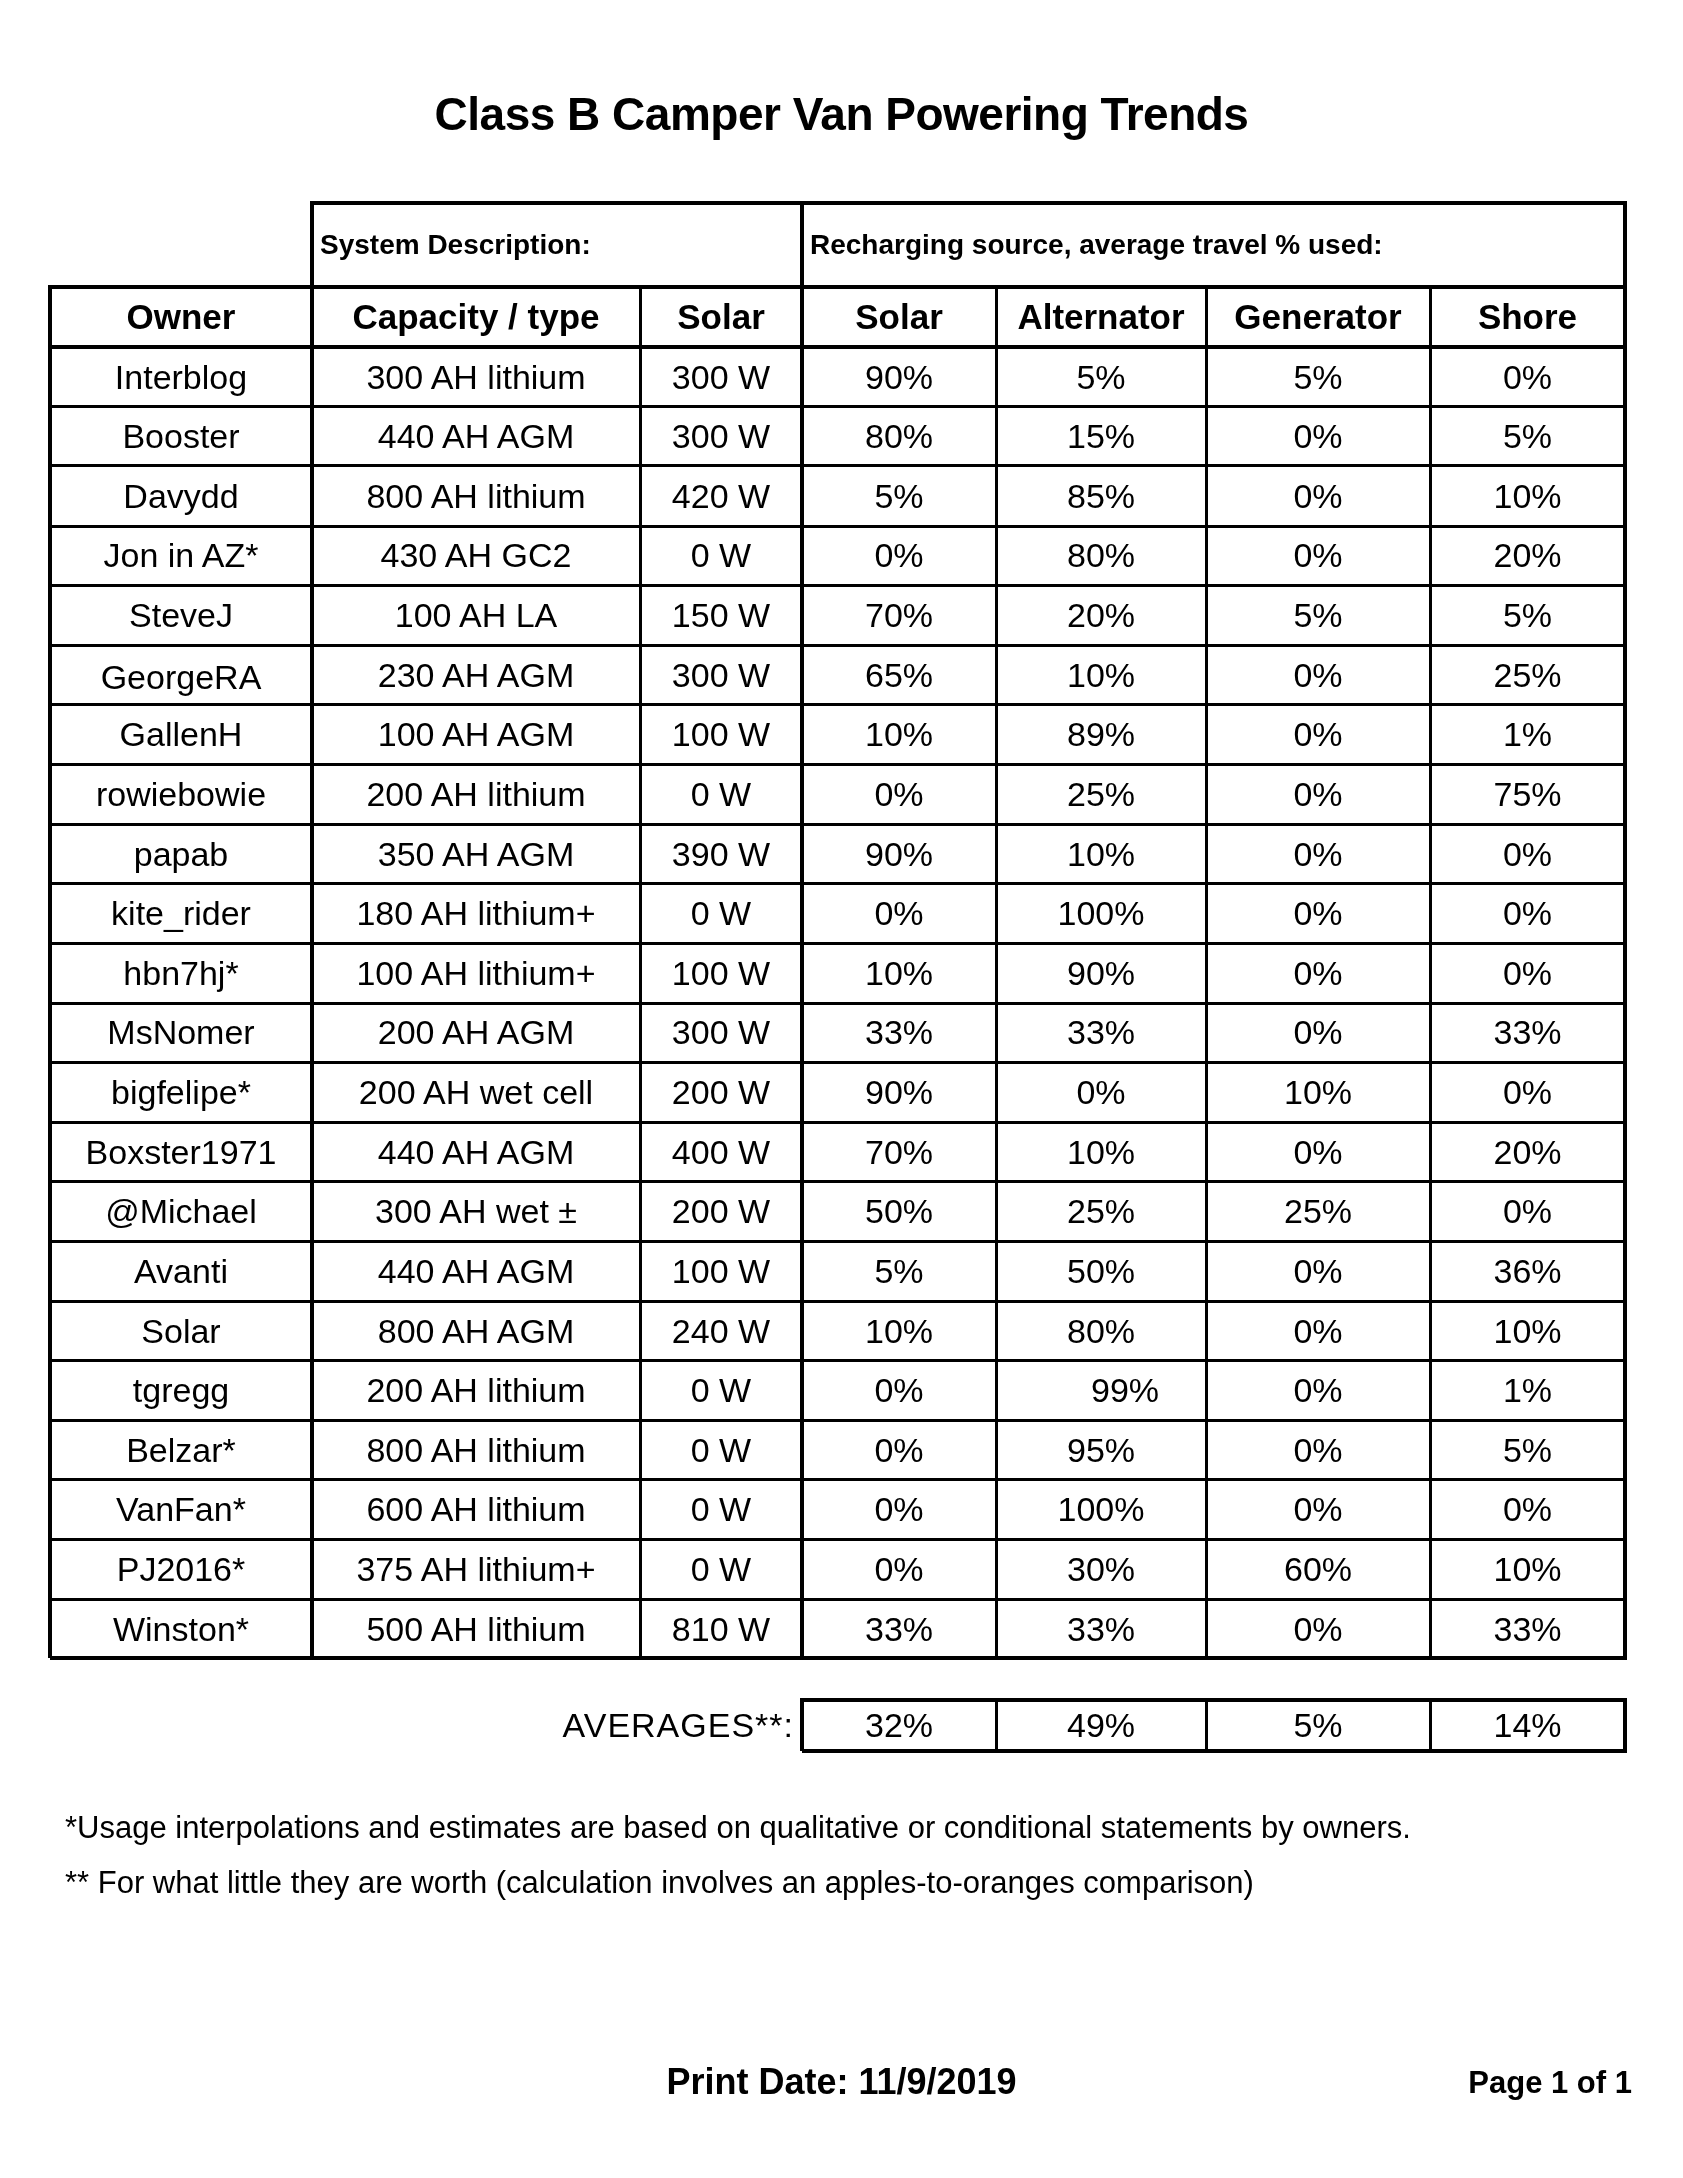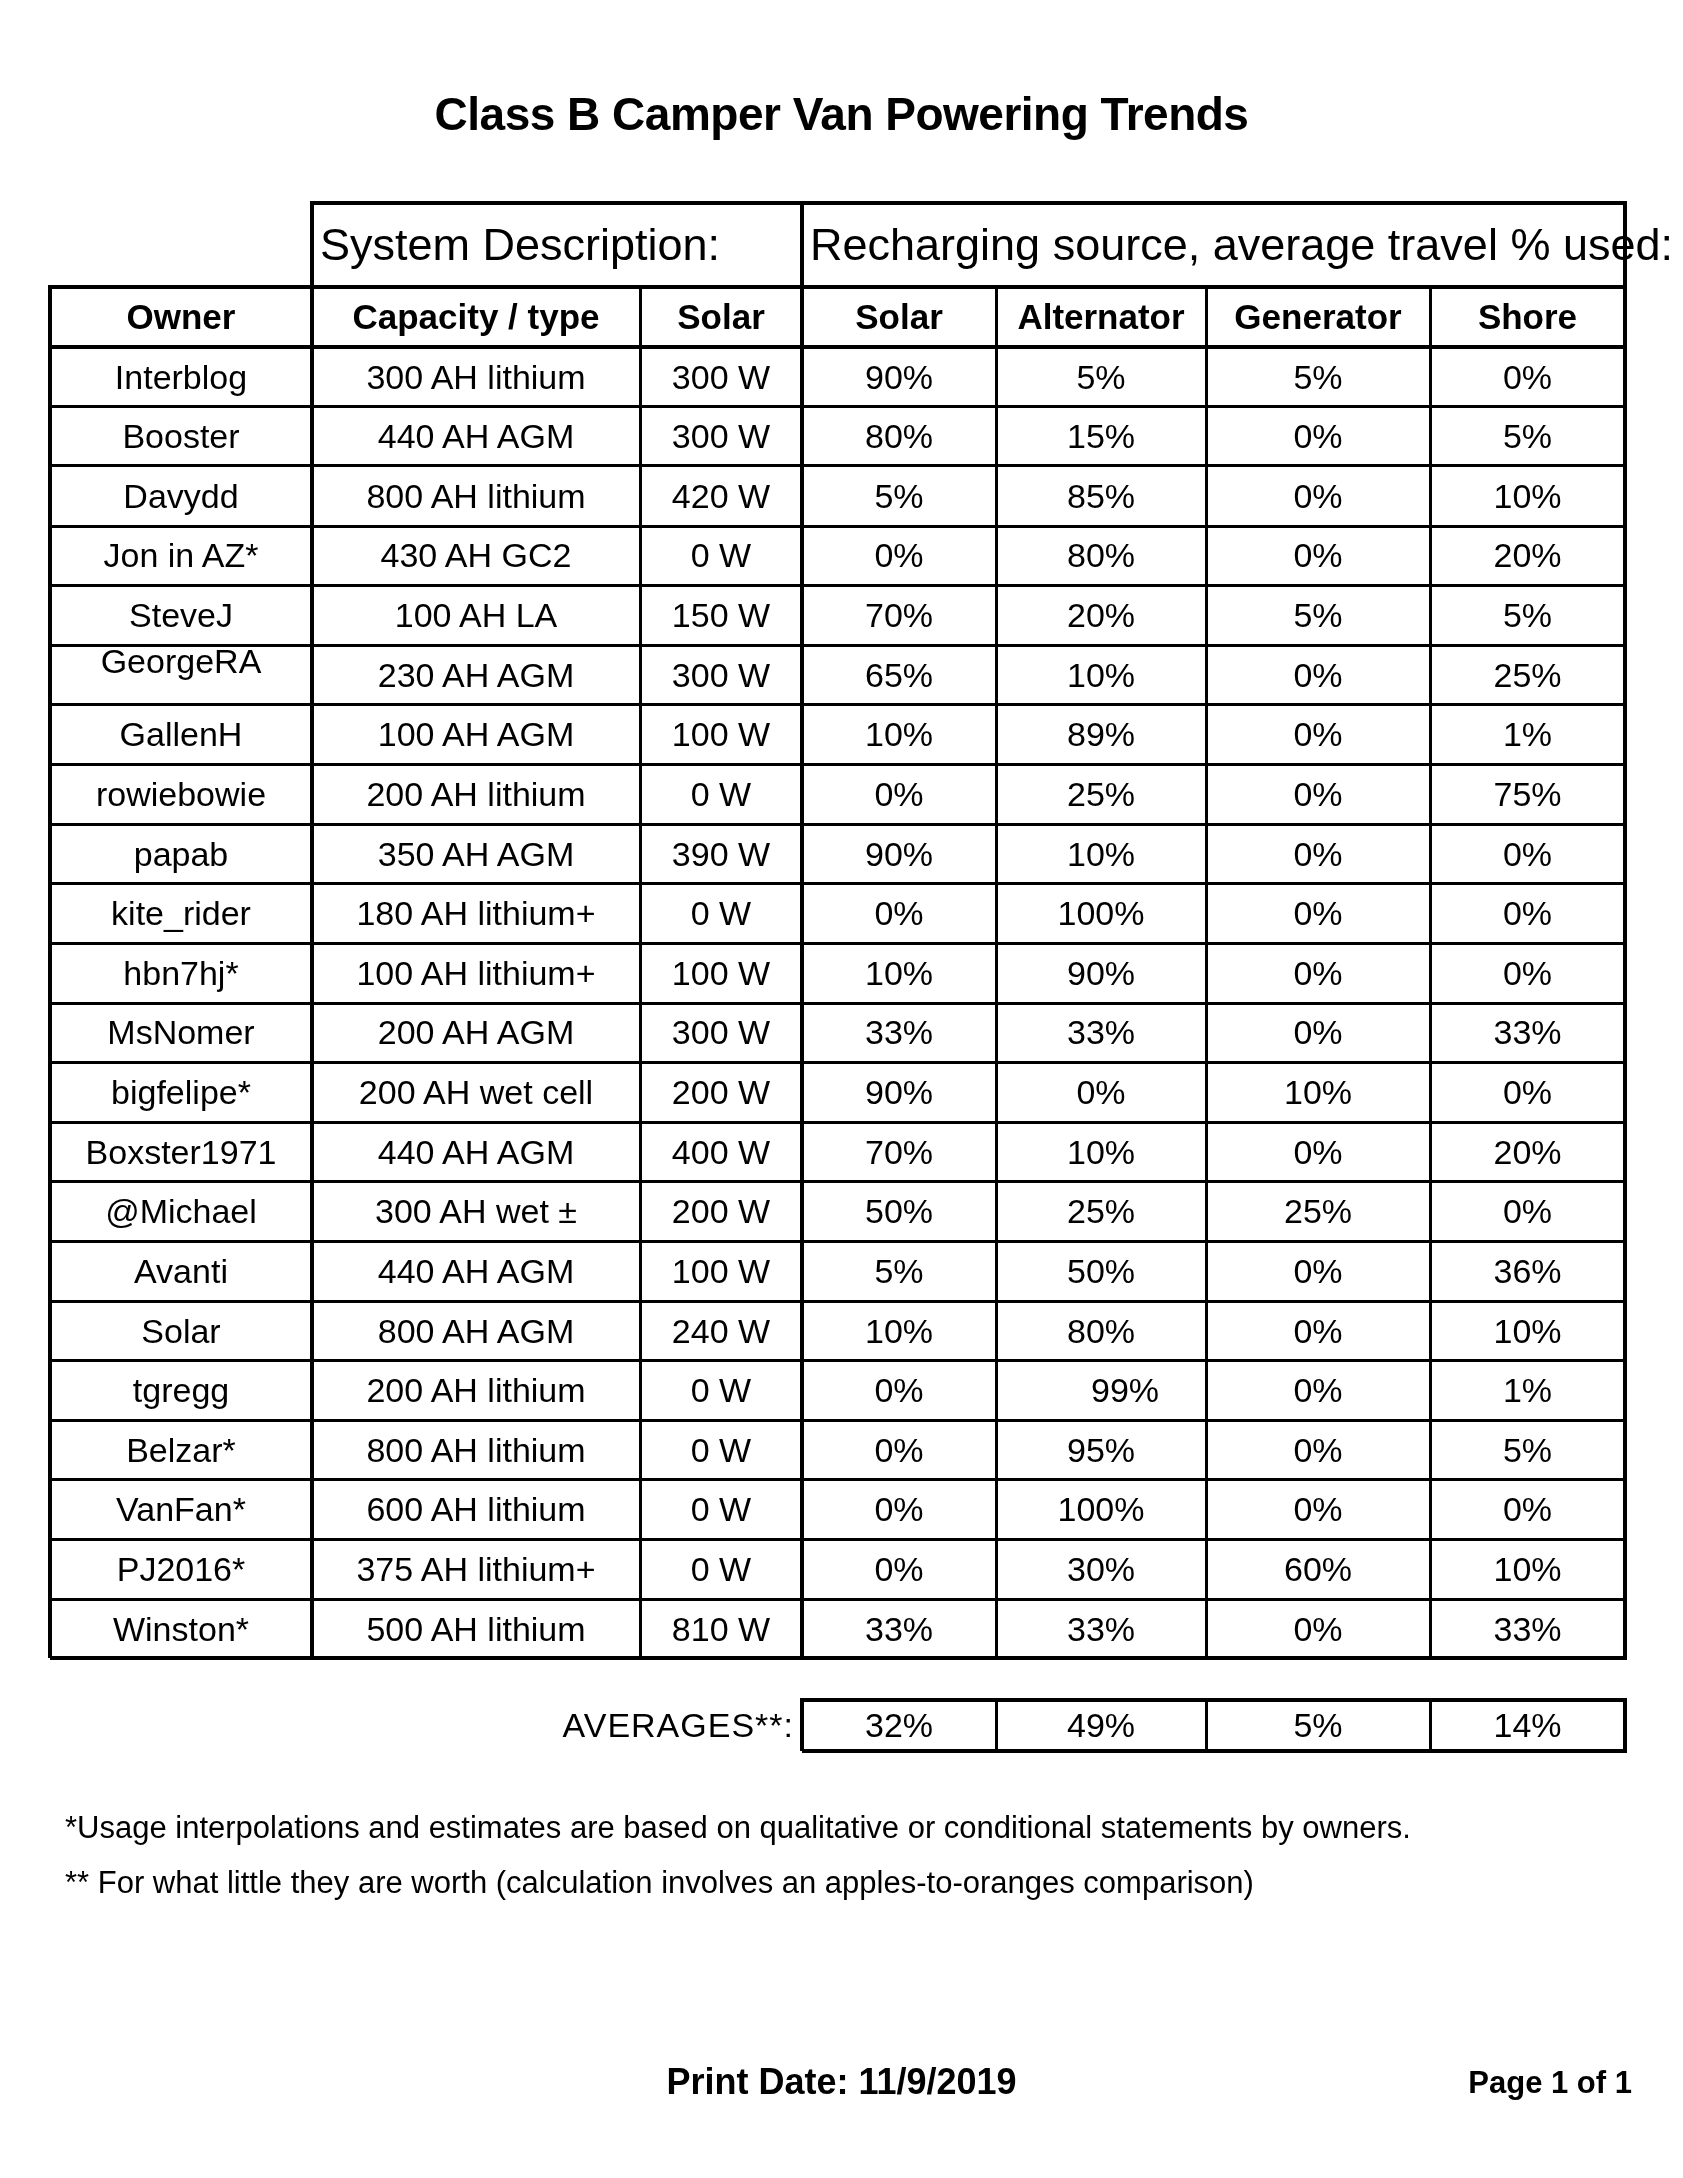--- a/index.html
+++ b/index.html
@@ -4,21 +4,21 @@
 <style>
   html, body { margin: 0; padding: 0; background: #ffffff; }
   body { width: 1683px; height: 2178px; position: relative; overflow: hidden;
          font-family: "Liberation Sans", sans-serif; color: #000; }
   .title { position: absolute; left: 0; width: 1683px; top: 87px; text-align: center;
            font-size: 46px; font-weight: bold; letter-spacing: -0.5px; }
   .grid { position: absolute; left: 0; top: 0; }
   .cell { position: absolute; box-sizing: border-box; display: flex; align-items: center;
           justify-content: center; font-size: 34px; white-space: nowrap; }
   .hdr { font-weight: bold; font-size: 35px; }
-  .grp { justify-content: flex-start; padding-left: 8px; font-weight: normal; font-size: 45px; }
+  .grp { justify-content: flex-start; padding-left: 8px; font-weight: bold; font-size: 28px; }
   .line { position: absolute; background: #000; }
   .avg-label { position: absolute; top: 1700px; height: 51px; right: 889px; display: flex;
                align-items: center; font-size: 34px; letter-spacing: 1px; }
   .note { position: absolute; left: 65px; font-size: 31px; white-space: nowrap; }
   .print-date { position: absolute; top: 2061px; left: 0; width: 1683px; text-align: center;
                 font-size: 36px; font-weight: bold; }
   .page-num { position: absolute; top: 2065px; right: 51px; font-size: 31px; font-weight: bold; }
 </style>
 </head>
 <body>
@@ -63,21 +63,21 @@
     <div class="cell " style="left: 996px; top: 525px; width: 210px; height: 60px;">80%</div>
     <div class="cell " style="left: 1206px; top: 525px; width: 224px; height: 60px;">0%</div>
     <div class="cell " style="left: 1430px; top: 525px; width: 195px; height: 60px;">20%</div>
     <div class="cell " style="left: 50px; top: 585px; width: 262px; height: 60px;">SteveJ</div>
     <div class="cell " style="left: 312px; top: 585px; width: 328px; height: 60px;">100 AH LA</div>
     <div class="cell " style="left: 640px; top: 585px; width: 162px; height: 60px;">150 W</div>
     <div class="cell " style="left: 802px; top: 585px; width: 194px; height: 60px;">70%</div>
     <div class="cell " style="left: 996px; top: 585px; width: 210px; height: 60px;">20%</div>
     <div class="cell " style="left: 1206px; top: 585px; width: 224px; height: 60px;">5%</div>
     <div class="cell " style="left: 1430px; top: 585px; width: 195px; height: 60px;">5%</div>
-    <div class="cell " style="left: 50px; top: 629px; width: 262px; height: 64px;">GeorgeRA</div>
+    <div class="cell " style="left: 50px; top: 645px; width: 262px; height: 64px;">GeorgeRA</div>
     <div class="cell " style="left: 312px; top: 645px; width: 328px; height: 60px;">230 AH AGM</div>
     <div class="cell " style="left: 640px; top: 645px; width: 162px; height: 60px;">300 W</div>
     <div class="cell " style="left: 802px; top: 645px; width: 194px; height: 60px;">65%</div>
     <div class="cell " style="left: 996px; top: 645px; width: 210px; height: 60px;">10%</div>
     <div class="cell " style="left: 1206px; top: 645px; width: 224px; height: 60px;">0%</div>
     <div class="cell " style="left: 1430px; top: 645px; width: 195px; height: 60px;">25%</div>
     <div class="cell " style="left: 50px; top: 704px; width: 262px; height: 60px;">GallenH</div>
     <div class="cell " style="left: 312px; top: 704px; width: 328px; height: 60px;">100 AH AGM</div>
     <div class="cell " style="left: 640px; top: 704px; width: 162px; height: 60px;">100 W</div>
     <div class="cell " style="left: 802px; top: 704px; width: 194px; height: 60px;">10%</div>

